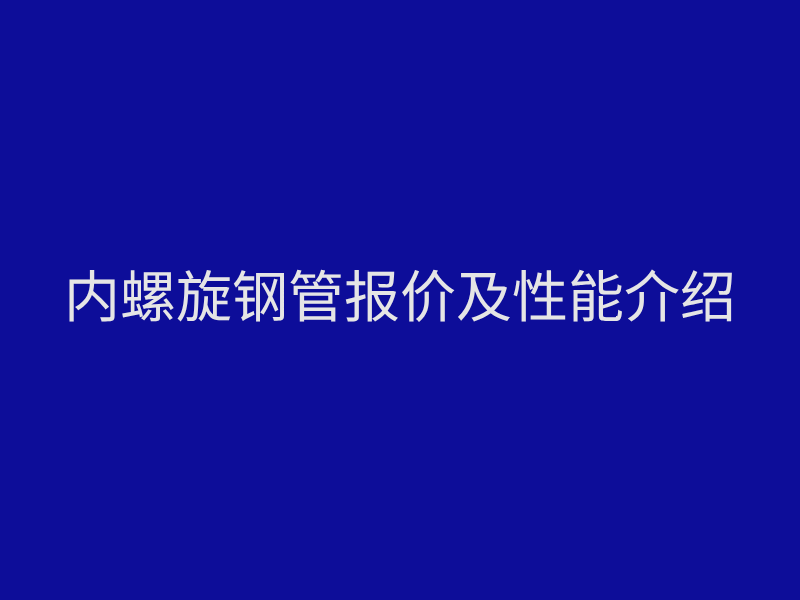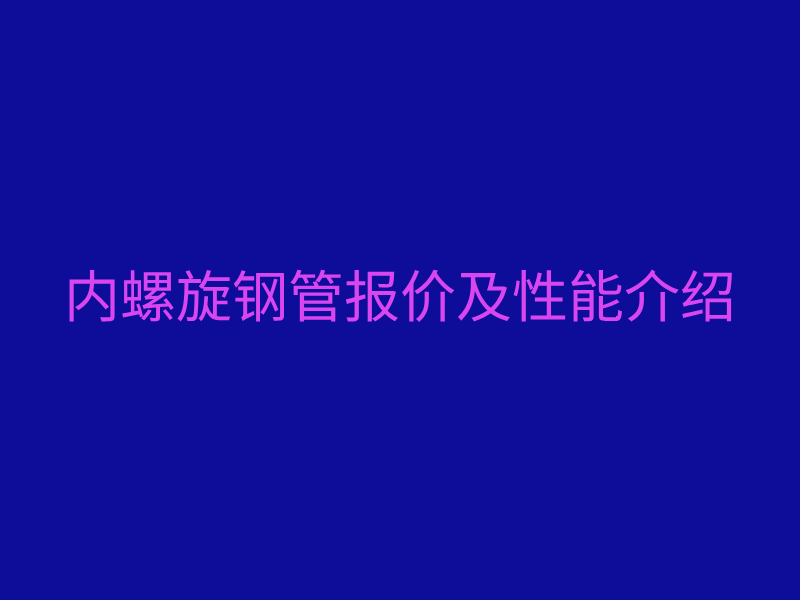--- a/index.html
+++ b/index.html
@@ -42,15 +42,15 @@
     
     transform: translateY(-2px);
     -webkit-font-smoothing: antialiased;
   }
 </style>
 </head>
 <body>
 
 <div id="title-card" style="background-color: rgb(13, 13, 153);">
 
-  <h1 id="headline" style="color: #d946ef;">内螺旋钢管报价及性能介绍</h1>
+  <h1 id="headline" style="color: #e5e5e5;">内螺旋钢管报价及性能介绍</h1>
 
 </div>
 
 </body></html>

